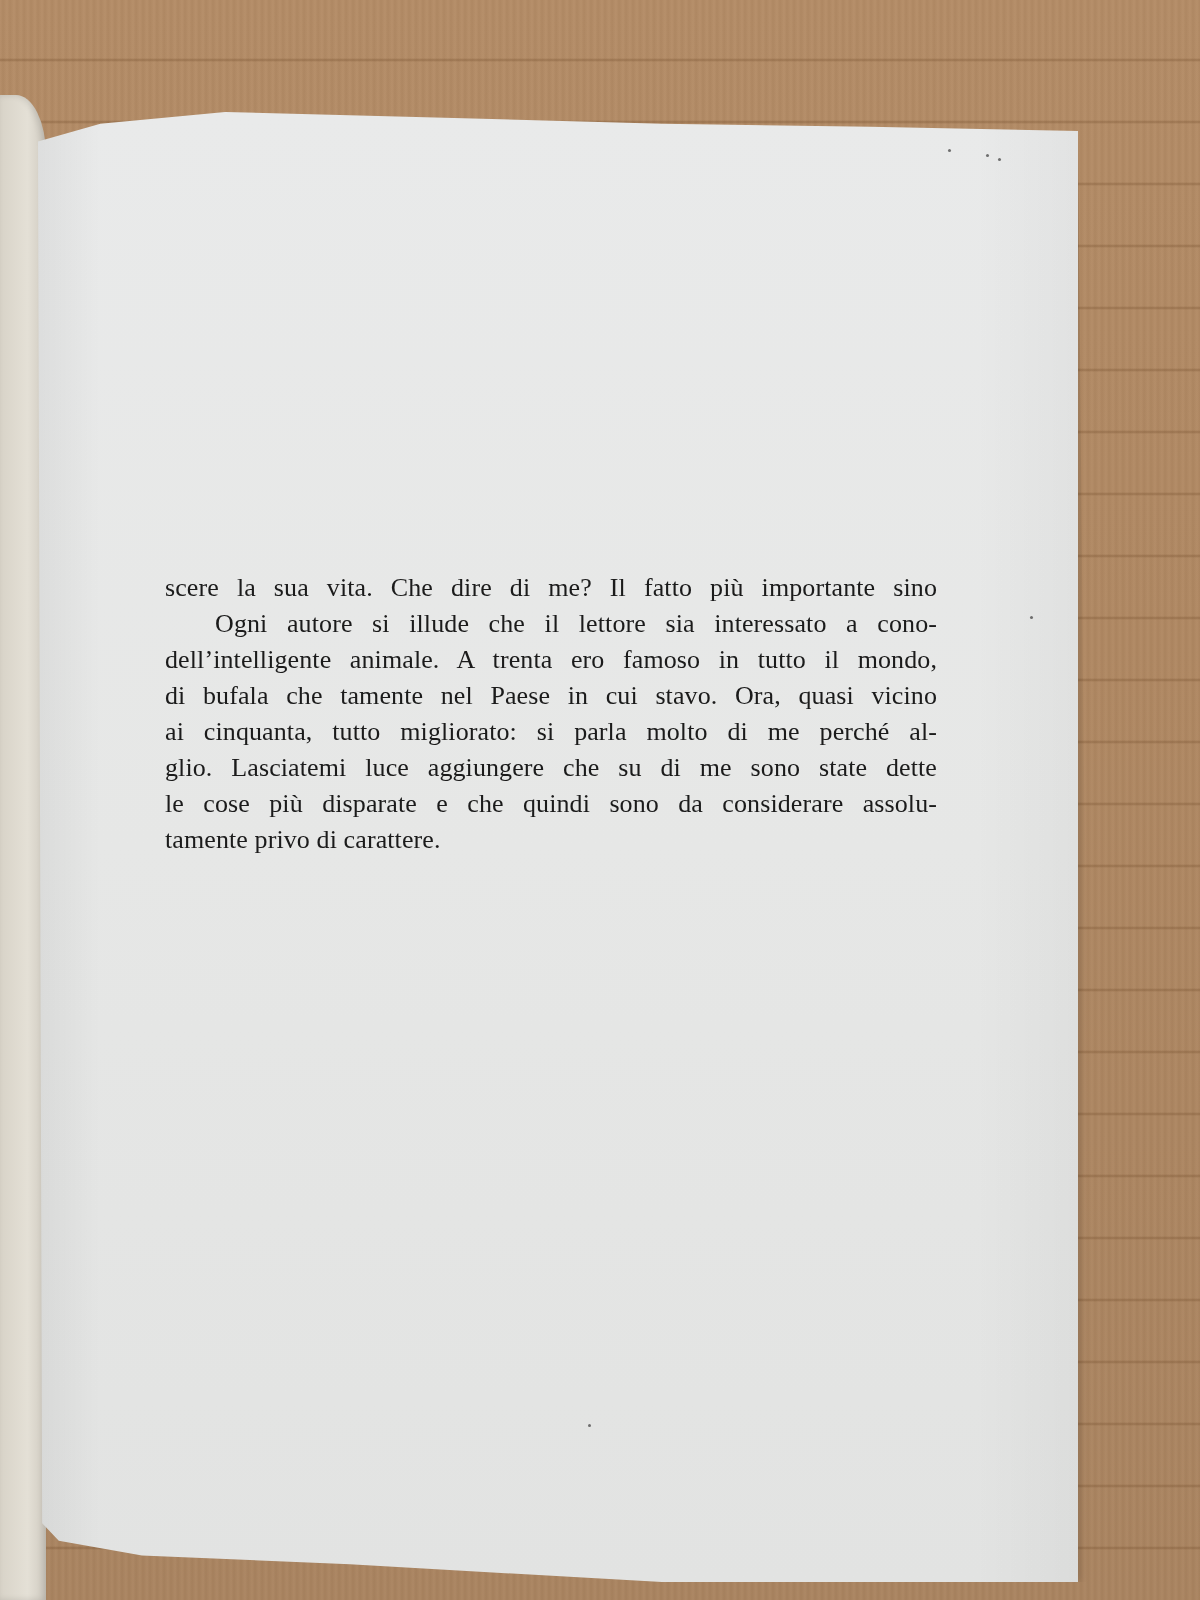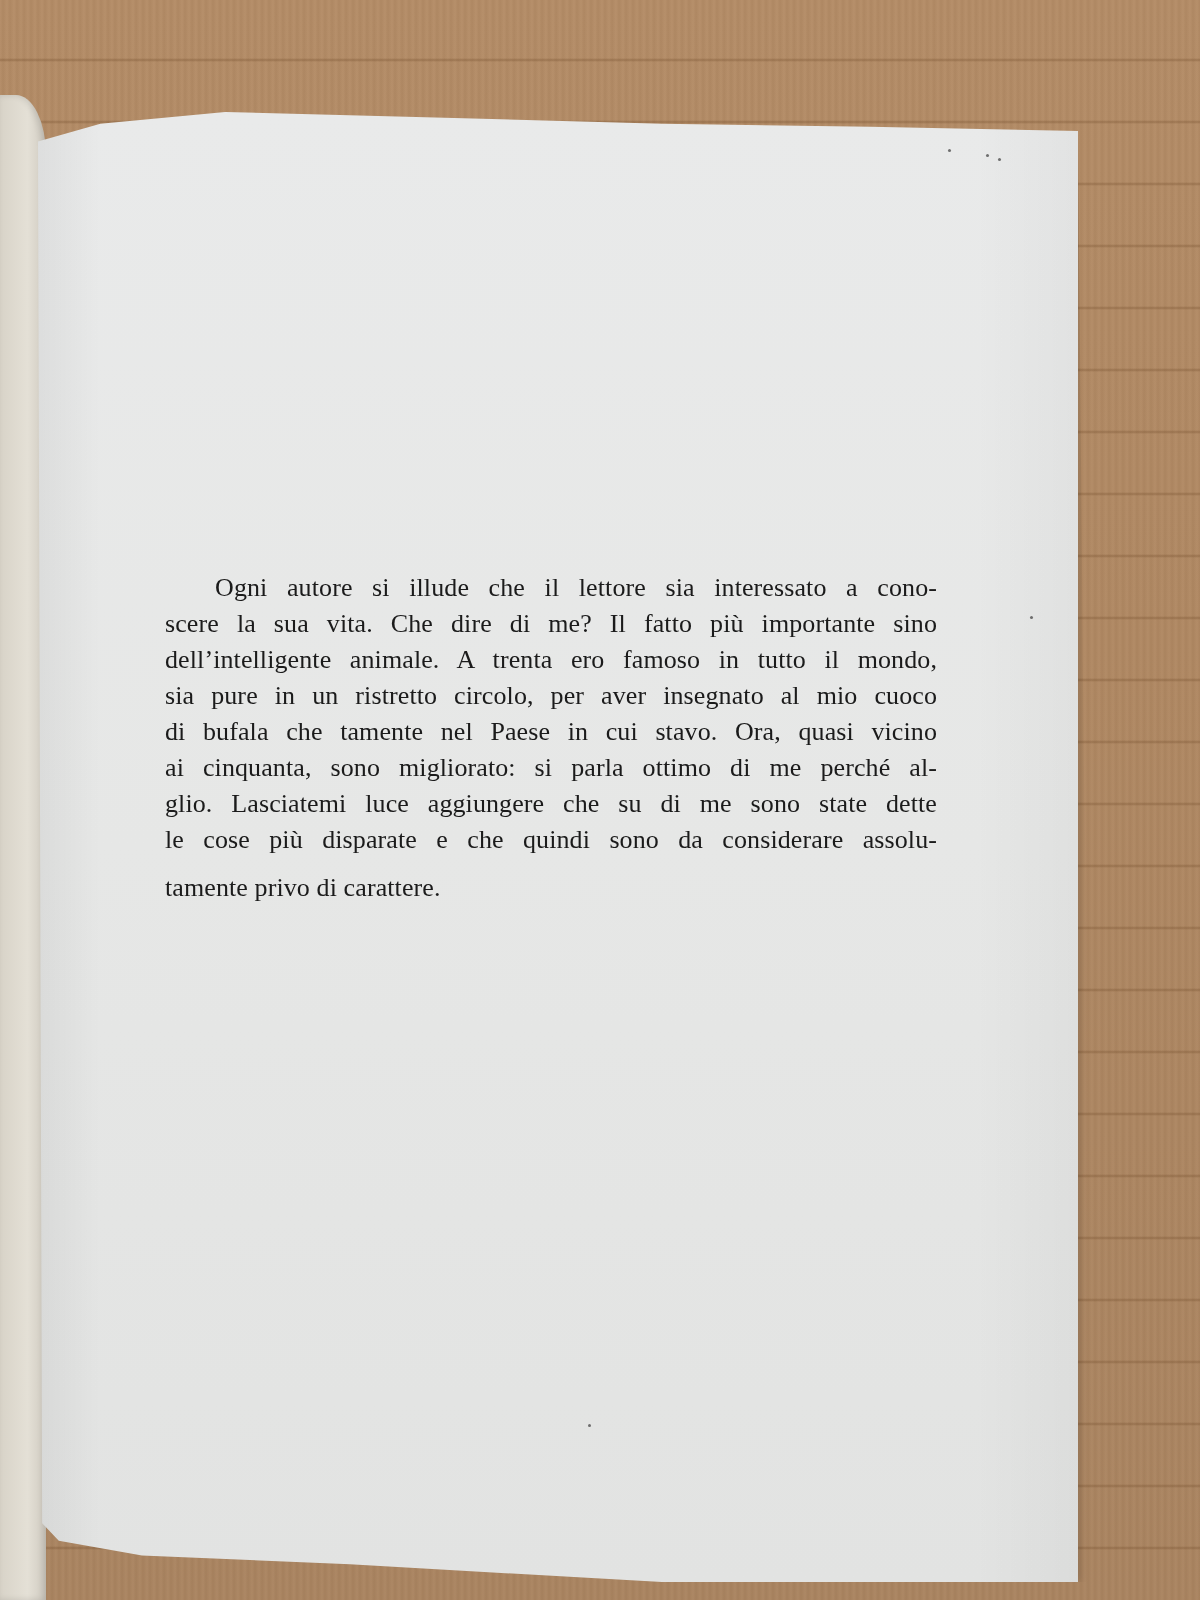--- a/index.html
+++ b/index.html
@@ -75,21 +75,20 @@
       text-align-last: justify;
       width: 772px;
       height: 36px;
     }
     .line.indent {
       padding-left: 50px;
       width: 722px;
     }
     .line.last {
       text-align-last: left;
-      margin-top: 12px;
     }
     .speck {
       position: absolute;
       width: 3px;
       height: 3px;
       border-radius: 50%;
       background: #3a3a3a;
       opacity: 0.7;
     }
   </style>
@@ -102,22 +101,21 @@
 <div class="page">
   <div class="page-shade"></div>
   <span class="speck" style="left:910px;top:37px;"></span>
   <span class="speck" style="left:948px;top:42px;"></span>
   <span class="speck" style="left:960px;top:46px;"></span>
   <span class="speck" style="left:992px;top:504px;"></span>
   <span class="speck" style="left:550px;top:1312px;"></span>
 </div>
 
 <div class="text-block">
+  <span class="line">scere la sua vita. Che dire di me? Il fatto più importante sino</span>
   <span class="line indent">Ogni autore si illude che il lettore sia interessato a cono-</span>
-  <span class="line">scere la sua vita. Che dire di me? Il fatto più importante sino</span>
   <span class="line">dell’intelligente animale. A trenta ero famoso in tutto il mondo,</span>
-  <span class="line">sia pure in un ristretto circolo, per aver insegnato al mio cuoco</span>
   <span class="line">di bufala che tamente nel Paese in cui stavo. Ora, quasi vicino</span>
-  <span class="line">ai cinquanta, sono migliorato: si parla ottimo di me perché al-</span>
+  <span class="line">ai cinquanta, tutto migliorato: si parla molto di me perché al-</span>
   <span class="line">glio. Lasciatemi luce aggiungere che su di me sono state dette</span>
   <span class="line">le cose più disparate e che quindi sono da considerare assolu-</span>
   <span class="line last">tamente privo di carattere.</span>
 </div>
 
 </body></html>

